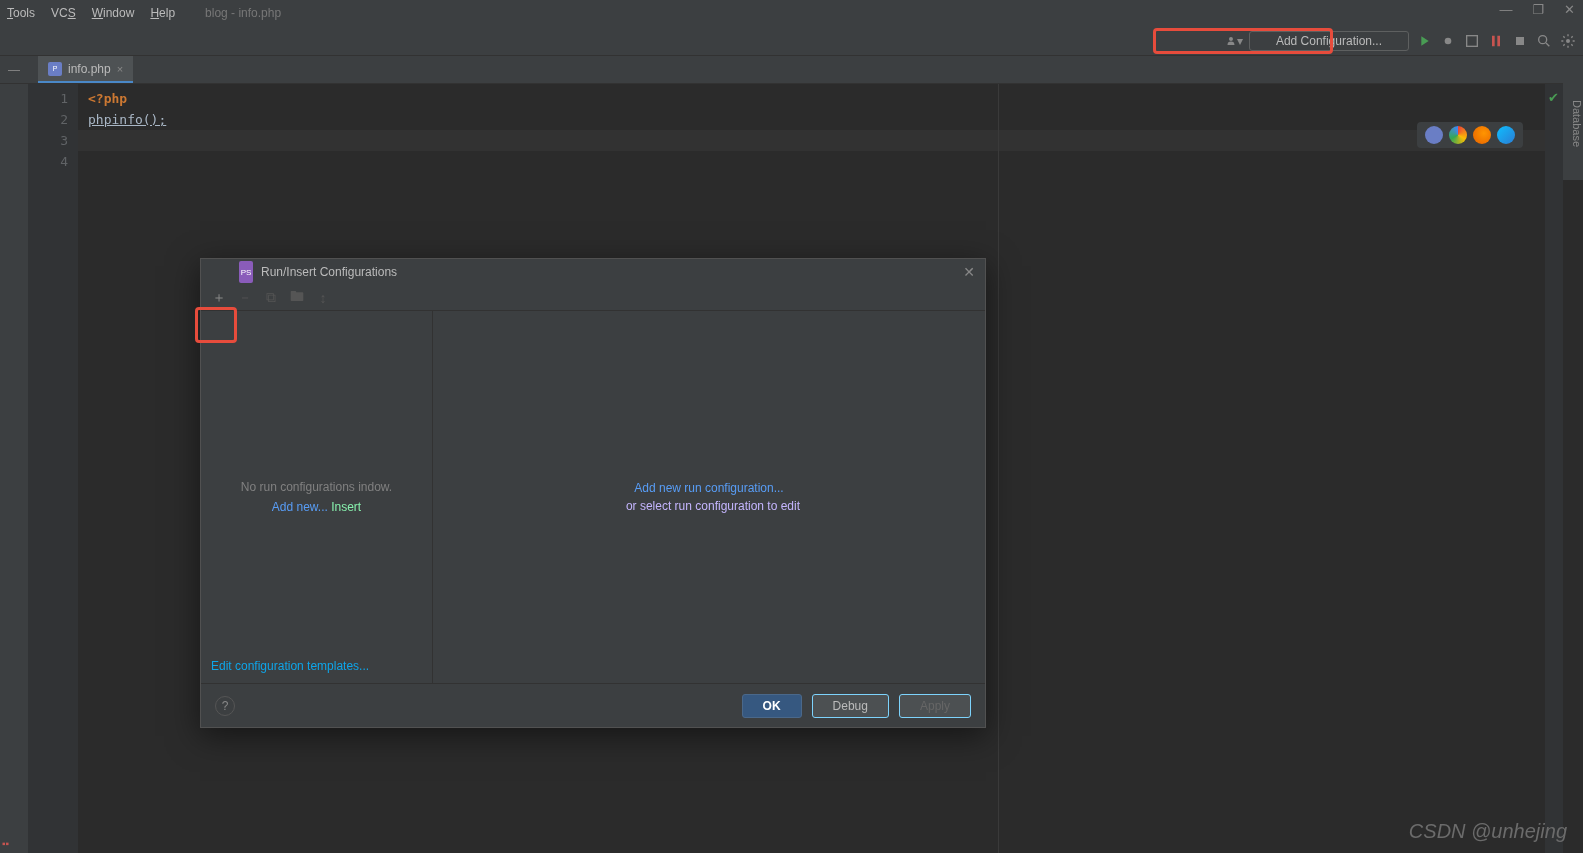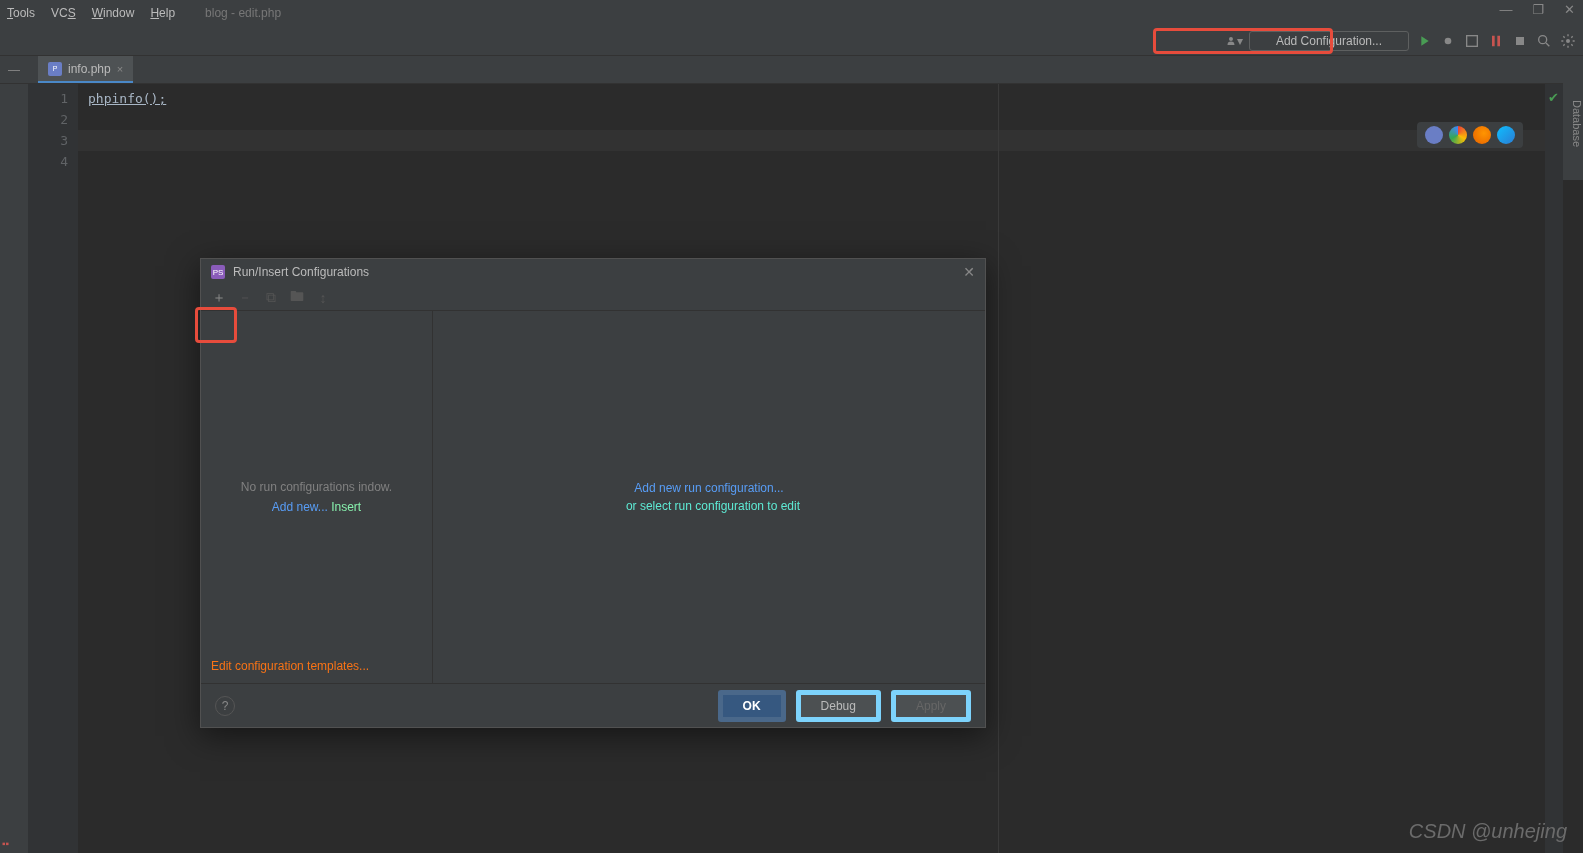--- a/index.html
+++ b/index.html
@@ -79,59 +79,59 @@
   color: #888; font-size: 11px; padding-top: 8px; cursor:pointer;
 }
 
 
 .dialog {
   position: absolute; left: 200px; top: 258px; width: 786px; height: 470px;
   background: #3c3f41; border: 1px solid #515151; box-shadow: 0 8px 30px rgba(0,0,0,.5);
   display: flex; flex-direction: column;
 }
 .dlg-title { height: 26px; display:flex; align-items:center; padding: 0 10px; gap:8px; }
-.dlg-title .ps-badge { width:14px; height:14px; background:#8a5cba; border-radius:2px; font-size:8px; color:#fff; display:flex; align-items:center; justify-content:center; }
+.dlg-title .ps-badge { width:14px; height:22px; background:#8a5cba; border-radius:2px; font-size:8px; color:#fff; display:flex; align-items:center; justify-content:center;margin-left:28px; }
 .dlg-title .title-text { color:#bbb; }
 .dlg-close { margin-left:auto; color:#888; cursor:pointer; font-size:14px; }
 .dlg-toolbar { height: 26px; display:flex; align-items:center; gap:10px; padding: 0 10px; border-bottom: 1px solid #323232; }
 .dlg-toolbar .tbtn { color:#888; cursor:pointer; font-size:14px; width:16px; text-align:center; }
 .dlg-toolbar .tbtn.disabled { color:#555; }
 .red-box-2 { position:absolute; border:3px solid #e74c3c; border-radius:4px; left:-6px; top:22px; width:42px; height:36px; pointer-events:none; }
 .dlg-body { flex:1; display:flex; }
 .dlg-left { width: 232px; border-right:1px solid #323232; display:flex; flex-direction:column; align-items:center; justify-content:center; position:relative; }
 .dlg-left .msg { color:#808080; font-size:12px; }
 .dlg-left .addnew { margin-top:6px; }
 .dlg-left .addnew .link { color:#589df6; cursor:pointer; }
 .dlg-left .addnew .insert { color:#86efac; }
-.dlg-left .edit-tpl { position:absolute; bottom:10px; left:10px; color:#f97316; cursor:pointer; }
+.dlg-left .edit-tpl { position:absolute; bottom:10px; left:10px; color:#0ea5e9; cursor:pointer; }
 .dlg-right { flex:1; display:flex; flex-direction:column; align-items:center; justify-content:center; gap:4px; }
 .dlg-right .link { color:#589df6; cursor:pointer; }
-.dlg-right .sub { color:#5eead4;margin-left:8px; }
+.dlg-right .sub { color:#c4b5fd;margin-left:8px; }
 .dlg-footer { height:44px; border-top:1px solid #323232; display:flex; align-items:center; padding: 0 14px; gap:10px; }
 .help-btn { width:20px; height:20px; border:1px solid #555; border-radius:50%; color:#888; display:flex; align-items:center; justify-content:center; cursor:pointer; }
 .spacer { flex:1; }
-.btn { padding: 4px 20px; border-radius:3px; border:5px solid #7dd3fc; background:#4c5052; color:#bbb; cursor:pointer; font-size:12px; }
+.btn { padding: 4px 20px; border-radius:3px; border:1px solid #7dd3fc; background:#4c5052; color:#bbb; cursor:pointer; font-size:12px; }
 .btn.primary { background:#365880; border-color:#4a688a; color:#fff; font-weight:bold; }
 .btn.disabled { color:#666; }
 
 
 .watermark { position:absolute; right:16px; bottom:10px; color:#6b6b6b; font-size:20px; font-style:italic; }
 .bl-marks { position:absolute; left:2px; bottom:4px; color:#c75450; font-size:10px; }
 
 svg { width:16px; height:16px; }
 </style>
 </head>
 <body>
 
 <div class="menubar">
   <span class="menu-item"><u>T</u>ools</span>
   <span class="menu-item">VC<u>S</u></span>
   <span class="menu-item"><u>W</u>indow</span>
   <span class="menu-item"><u>H</u>elp</span>
-  <span class="project-title">blog - edit.php</span>
+  <span class="project-title">blog - info.php</span>
   <div class="win-controls">
     <span>—</span>
     <span>❐</span>
     <span>✕</span>
   </div>
 </div>
 
 <div class="toolbar-row">
   <span class="user-icon">
     <svg viewBox="0 0 24 24">
@@ -193,20 +193,21 @@
 
 <div class="editor-area">
   <div class="gutter">
     <div>1</div>
     <div>2</div>
     <div>3</div>
     <div>4</div>
   </div>
   <div class="code">
     <div class="line-hl"></div>
+    <div class="code-line"><span class="php-tag">&lt;?php</span></div>
     <div class="code-line"></div>
     <div class="code-line"><span class="fn">phpinfo();</span></div>
     <div class="code-line"></div>
   </div>
   <div class="right-gutter">
     <span class="check-icon">✔</span>
   </div>
 </div>
 <div class="vsep"></div>
 

